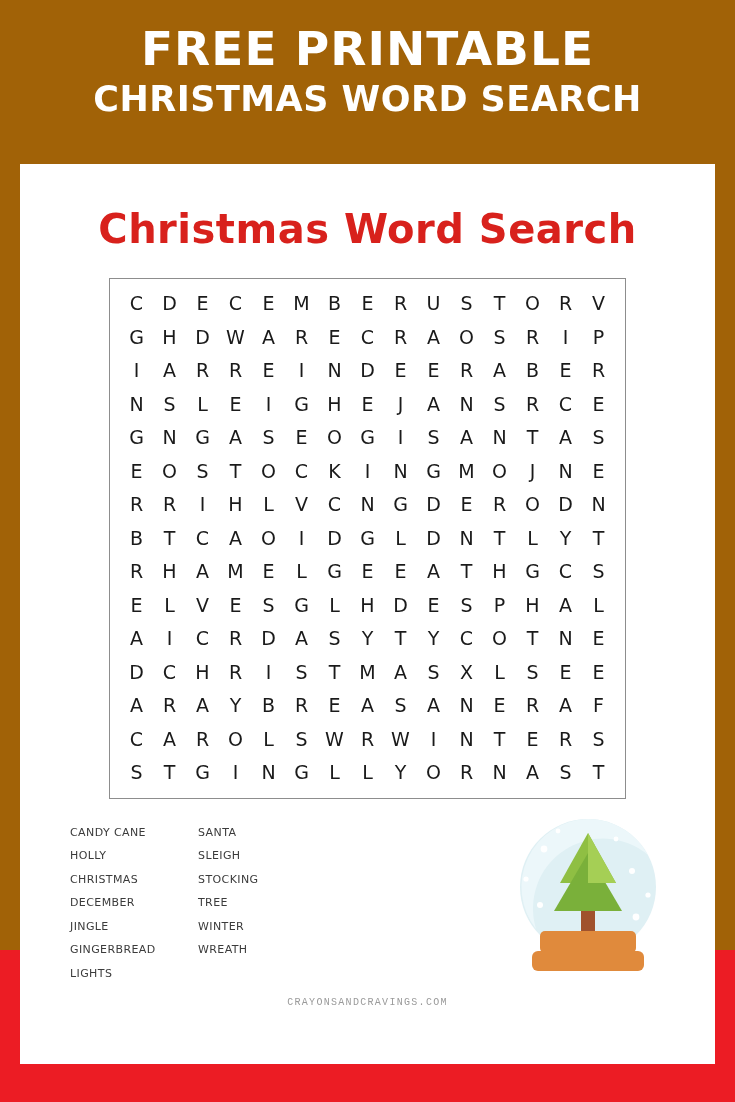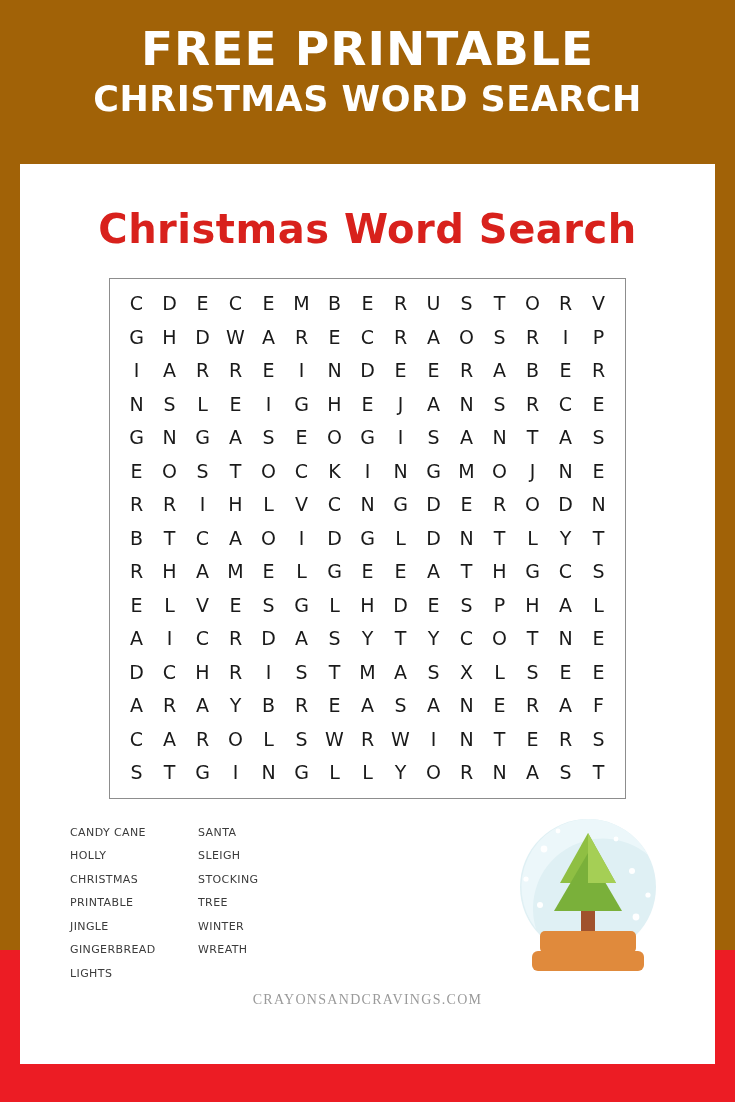--- a/index.html
+++ b/index.html
@@ -103,24 +103,24 @@
     top: -12px;
     width: 185px;
     height: 175px;
   }
   .credit {
     position: absolute;
     left: 0;
     right: 0;
     bottom: -22px;
     text-align: center;
-    font-size: 14px;
+    font-size: 10px;
     color: #9a9a9a;
     letter-spacing: 1.3px;
-    font-family: Liberation Serif, serif;
+    font-family: Liberation Mono, monospace;
   }
 </style>
 </head>
 <body>
 
 <div class="page">
 
   <div class="banner">
     <div class="banner-line1">FREE PRINTABLE</div>
     <div class="banner-line2">CHRISTMAS WORD SEARCH</div>
@@ -388,21 +388,21 @@
             <div class="cell">T</div>
           </div>
         </div>
     </div>
 
     <div class="bottom">
       <div class="word-col" id="wordcol0">
           <div class="word">CANDY CANE</div>
           <div class="word">HOLLY</div>
           <div class="word">CHRISTMAS</div>
-          <div class="word">PRINTABLE</div>
+          <div class="word">DECEMBER</div>
           <div class="word">JINGLE</div>
           <div class="word">GINGERBREAD</div>
           <div class="word">LIGHTS</div>
         </div>
       <div class="word-col" id="wordcol2">
           <div class="word">SANTA</div>
           <div class="word">SLEIGH</div>
           <div class="word">STOCKING</div>
           <div class="word">TREE</div>
           <div class="word">WINTER</div>

